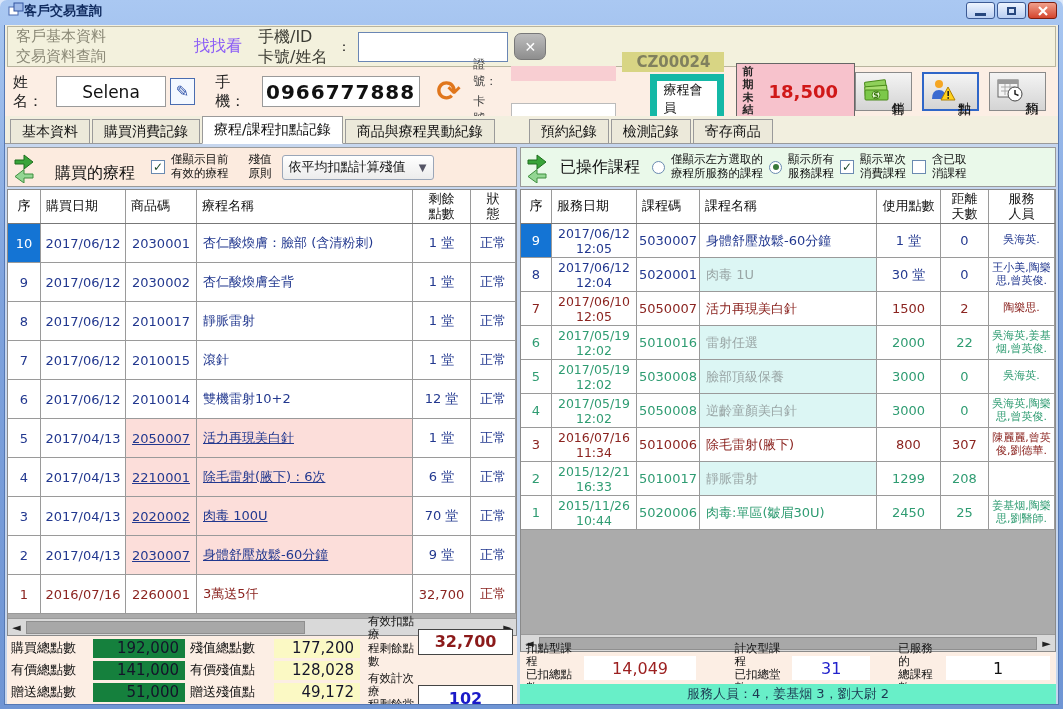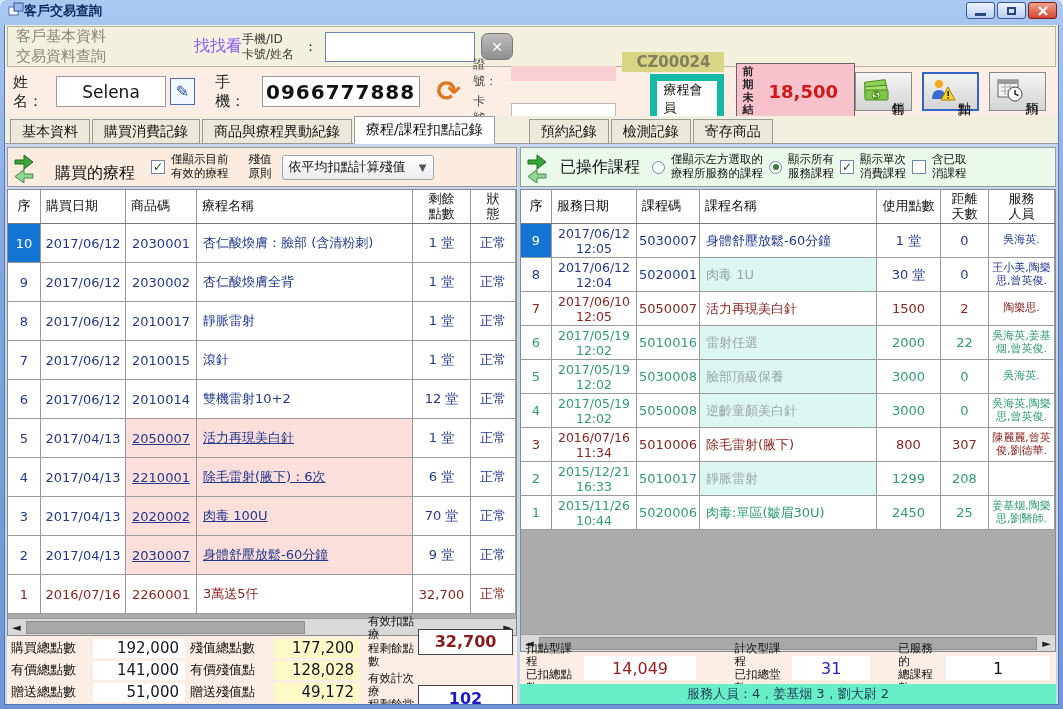--- a/index.html
+++ b/index.html
@@ -10,21 +10,21 @@
   .winbtns{margin-left:auto;display:flex;gap:2px;}
   .wbtn{width:29px;height:17px;border:1px solid #3c5a94;border-radius:3px;background:linear-gradient(180deg,#eef4fe,#b9cff2);display:flex;align-items:center;justify-content:center;color:#27477e;}
   .wbtn.close{background:linear-gradient(180deg,#f0a08c,#d4452e);border-color:#7c1d10;color:#fff;font-weight:bold;}
   .glyph-min{width:11px;height:3px;background:#27477e;margin-top:7px;}
   .glyph-box{width:9px;height:8px;border:2px solid #27477e;}
   .content{flex:1;background:#f2efdf;display:flex;flex-direction:column;overflow:hidden;border:1px solid #5578b4;border-top:none;}
   
   .searchbar{height:41px;margin:1px 2px 0;border:1px solid #b8b49e;display:flex;align-items:center;padding:0 8px;background:#f3f1dd;}
   .heading{color:#8a8876;font-size:15px;line-height:1.3;width:130px;}
   .findlabel{font-size:16px;color:#8b5cf6;margin-left:48px;}
-  .fieldlabel{font-size:12px;line-height:1.2;white-space:pre-line;color:#3c3c34;margin-left:0;}
+  .fieldlabel{font-size:16px;line-height:1.2;white-space:pre-line;color:#3c3c34;margin-left:16px;}
   .colon{margin:0 8px 0 10px;}
   .searchinput{width:150px;height:30px;border:1px solid #6a86b4;font-size:16px;padding:0 6px;font-family:inherit;}
   .clearbtn{width:32px;height:27px;margin-left:6px;background:linear-gradient(180deg,#bdbdbd,#8e8e8e);border:1px solid #787878;border-radius:7px;color:#fff;font-weight:bold;font-size:14px;display:flex;align-items:center;justify-content:center;}
   
   .custbar{height:49px;background:#fceee4;display:flex;align-items:center;padding:0 8px;}
   .lab{font-size:15px;color:#222;}
   .namebox{width:116px;height:31px;margin-left:1px;border:1px solid #9a9a9a;background:#fff;display:flex;align-items:center;justify-content:center;font-size:17px;}
   .editbtn{width:27px;height:27px;margin-left:4px;border:1px solid #4a6cb0;background:#f4f8ff;display:flex;align-items:center;justify-content:center;color:#2b4fa8;font-size:16px;}
   .phonebox{width:168px;height:31px;margin-left:4px;border:1px solid #9a9a9a;background:#fff;font-weight:bold;font-size:20px;display:flex;align-items:center;justify-content:center;letter-spacing:1px;}
   .refresh{font-size:29px;color:#e0761c;font-weight:bold;line-height:1;width:40px;text-align:center;margin-left:10px;}
@@ -83,21 +83,21 @@
   .pinkcell{background:var(--pinkcell,#fcdeda);text-decoration:underline;}
   .sel .cell.seq{background:var(--selblue,#1474d4);color:#fff;}
   .discell{background:var(--disbg,#dcf6f4);color:#9aa6a6 !important;}
   .filler{flex:1;background:#ababab;}
   .hscroll{height:17px;background:#d9d9d9;display:flex;align-items:center;border-top:1px solid #9a9a9a;}
   .harrow{width:17px;height:100%;display:flex;align-items:center;justify-content:center;font-size:11px;color:#222;}
   .hthumb{height:13px;background:#a8a8a8;border:1px solid #8f8f8f;margin:0 1px;}
   
   .lsummary{height:68px;background:#fceee4;display:flex;align-items:center;padding:2px 4px;gap:6px;}
   .sumgrid{display:grid;grid-template-columns:77px 92px 79px 86px;grid-auto-rows:21px;align-items:center;column-gap:5px;row-gap:1px;font-size:13px;}
-  .sumval{background:#ffffff;text-align:right;padding:0 6px;font-size:15px;height:19px;display:flex;align-items:center;justify-content:flex-end;color:#14142a;}
+  .sumval{background:#15803d;text-align:right;padding:0 6px;font-size:15px;height:19px;display:flex;align-items:center;justify-content:flex-end;color:#14142a;}
   .sumval.yellow{background:#fbf9c4;}
   .bigcol{display:flex;flex-direction:column;gap:4px;margin-left:2px;}
   .bigrow{display:flex;align-items:center;gap:4px;}
   .biglab{font-size:11.5px;line-height:1.15;white-space:pre-line;}
   .bigbox{width:118px;height:26px;border:1px solid #444;background:#fff;display:flex;align-items:center;justify-content:center;font-weight:bold;font-size:16px;}
   
   .rsummary{height:32px;background:#fceee4;display:flex;align-items:center;gap:8px;padding:0 6px;}
   .rsumlabel{white-space:pre-line;line-height:1.15;font-size:11.5px;}
   .rsumval{background:#fff;height:24px;display:flex;align-items:center;justify-content:center;font-size:16px;}
   .w120{width:120px;} .w90{width:90px;} .w130{width:130px;margin-right:10px;}
@@ -210,22 +210,22 @@
               </svg>
           </span>
           <span class="vlab">預約</span>
         </span>
       </span>
     </div>
 
     <div class="tabs">
       <div class="tab">基本資料</div>
       <div class="tab">購買消費記錄</div>
+      <div class="tab selected">療程/課程扣點記錄</div>
       <div class="tab">商品與療程異動紀錄</div>
-      <div class="tab selected">療程/課程扣點記錄</div>
       <div class="tabspacer"></div>
       <div class="tab">預約紀錄</div>
       <div class="tab">檢測記錄</div>
       <div class="tab">寄存商品</div>
     </div>
 
     <div class="main">
 
       <div class="panel left">
         <div class="pheader pink">

